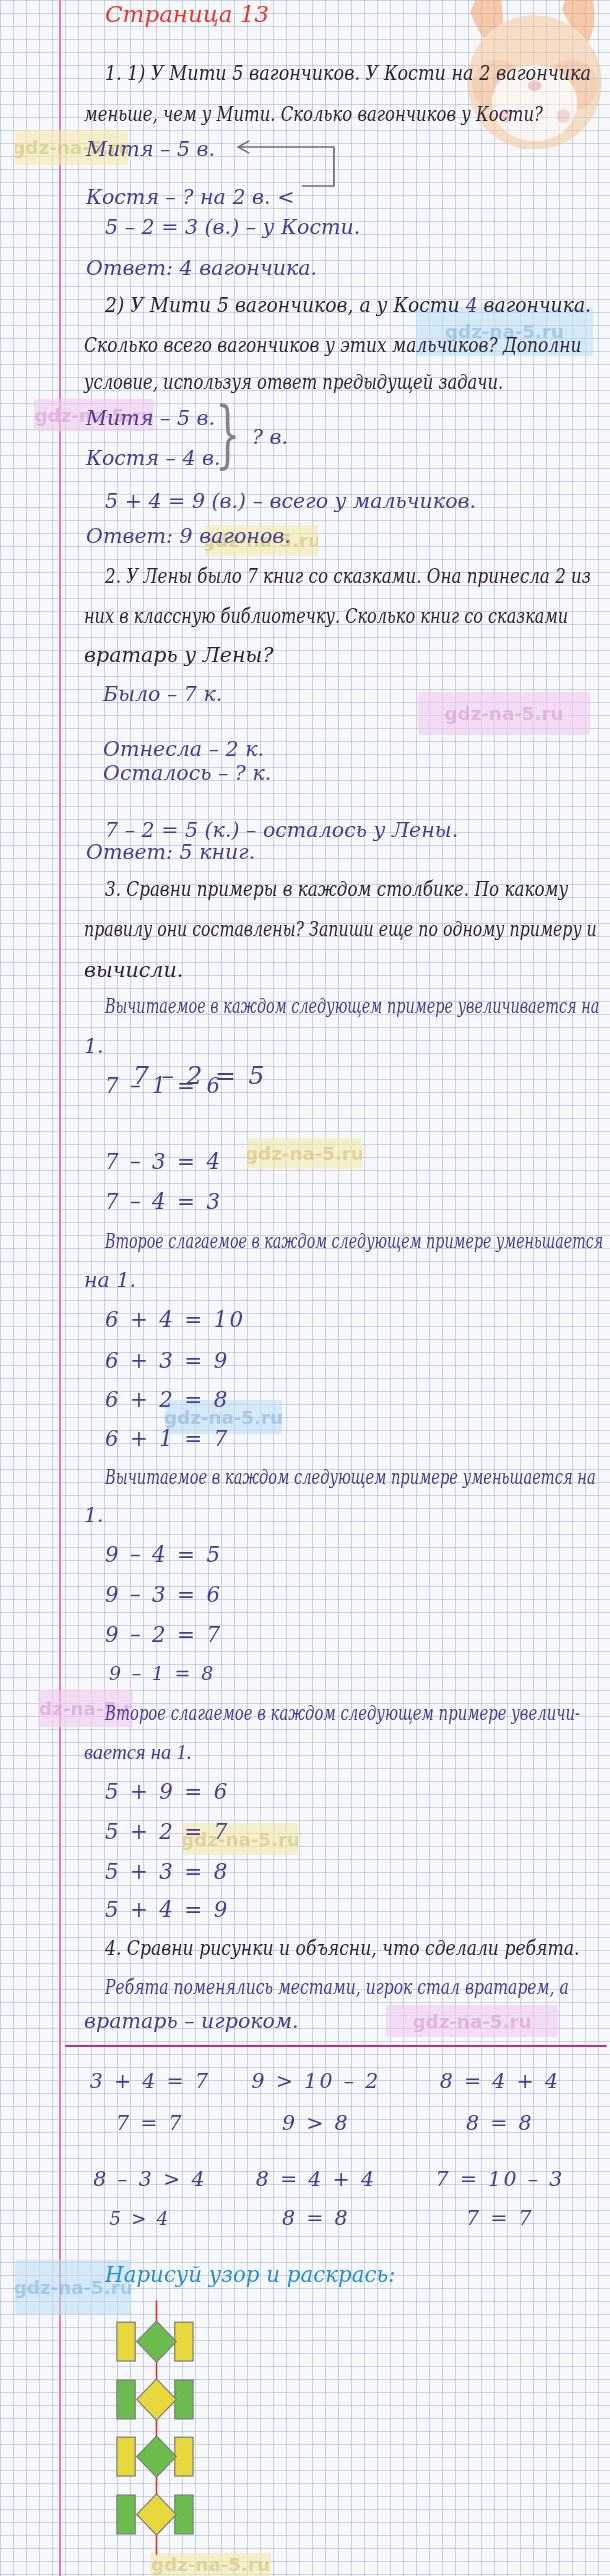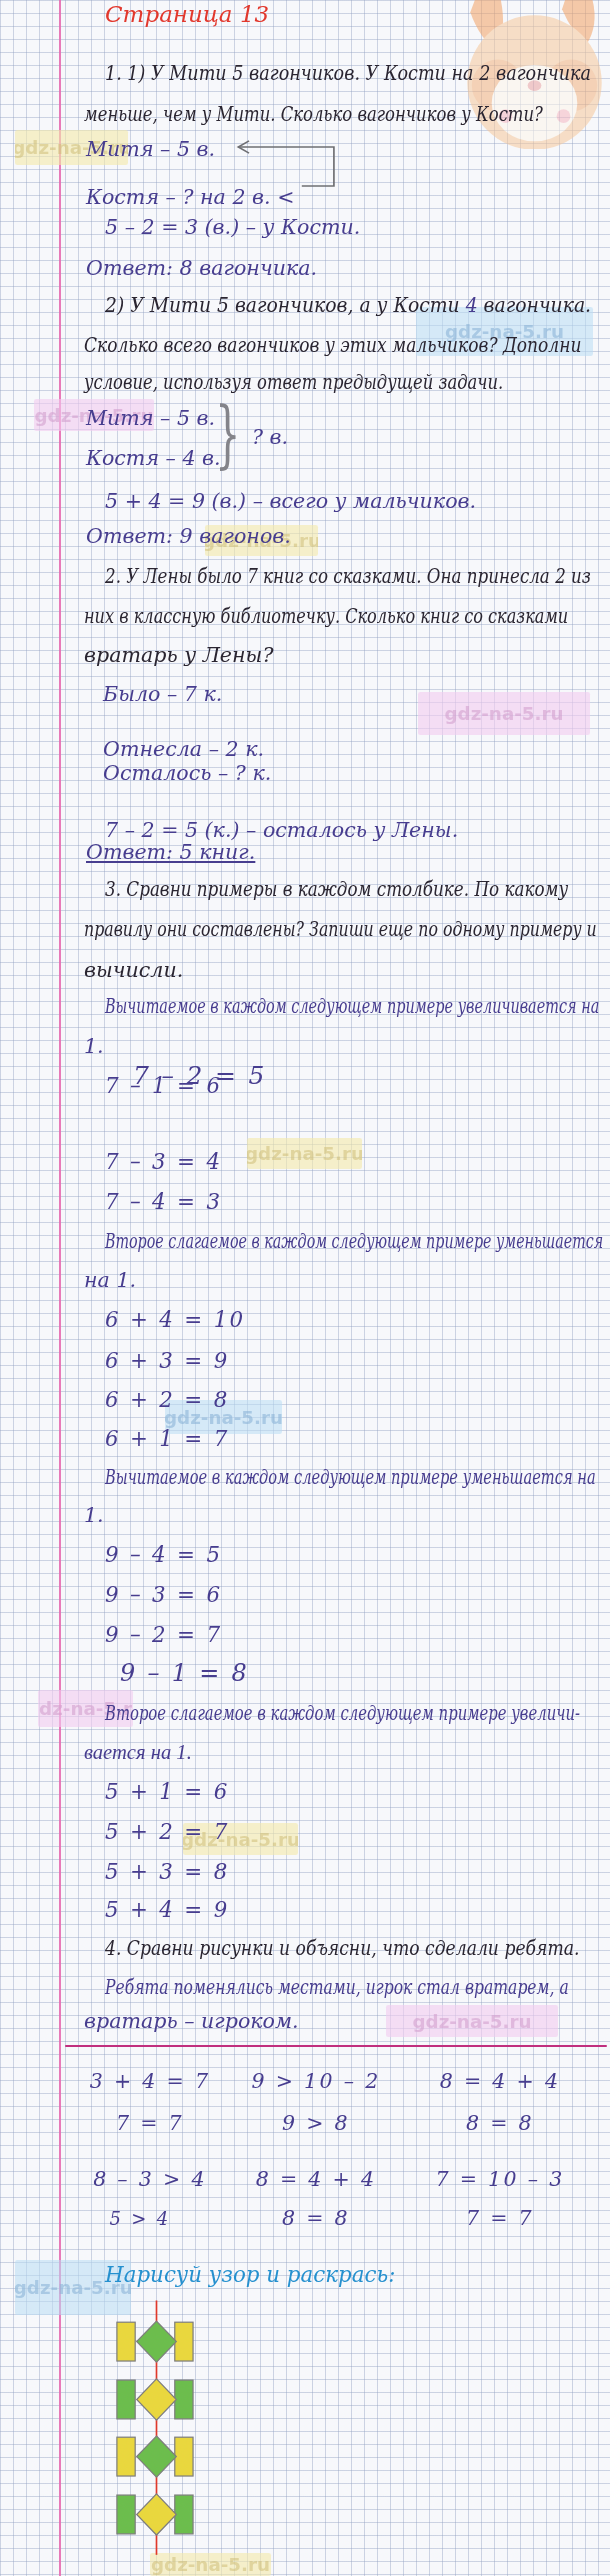--- a/index.html
+++ b/index.html
@@ -69,60 +69,60 @@
     </div>
 
   <div id="page-title">Страница 13</div>
 
   <div id="lines-layer">
       <div class="line c-black" style="left: 105px; top: 60px; font-size: 20.6px; transform: scaleX(0.854);">1. 1) У Мити 5 вагончиков. У Кости на 2 вагончика</div>
       <div class="line c-black" style="left: 84px; top: 101px; font-size: 20.6px; transform: scaleX(0.799);">меньше, чем у Мити. Сколько вагончиков у Кости?</div>
       <div class="line c-purple" style="left: 86px; top: 136px; font-size: 20.6px;">Митя – 5 в.</div>
       <div class="line c-purple" style="left: 86px; top: 184px; font-size: 20.6px;">Костя – ? на 2 в. &lt;</div>
       <div class="line c-purple" style="left: 105px; top: 214px; font-size: 20.6px;">5 – 2 = 3 (в.) – у Кости.</div>
-      <div class="line c-purple" style="left: 86px; top: 255px; font-size: 20.6px;">Ответ: 8 вагончика.</div>
+      <div class="line c-purple" style="left: 86px; top: 255px; font-size: 20.6px;">Ответ: 4 вагончика.</div>
       <div class="line c-black" style="left: 105px; top: 292px; font-size: 20.6px; transform: scaleX(0.912);"><span class="c-black">2) У Мити 5 вагончиков, а у Кости </span><span class="c-purple">4</span><span class="c-black"> вагончика.</span></div>
       <div class="line c-black" style="left: 84px; top: 332px; font-size: 20.6px; transform: scaleX(0.828);">Сколько всего вагончиков у этих мальчиков? Дополни</div>
       <div class="line c-black" style="left: 84px; top: 369px; font-size: 20.6px; transform: scaleX(0.795);">условие, используя ответ предыдущей задачи.</div>
       <div class="line c-purple" style="left: 86px; top: 405px; font-size: 20.6px;">Митя – 5 в.</div>
       <div class="line c-purple" style="left: 86px; top: 445px; font-size: 20.6px;">Костя – 4 в.</div>
       <div class="line c-purple" style="left: 105px; top: 488px; font-size: 20.6px;">5 + 4 = 9 (в.) – всего у мальчиков.</div>
       <div class="line c-purple" style="left: 86px; top: 523px; font-size: 20.6px;">Ответ: 9 вагонов.</div>
       <div class="line c-black" style="left: 105px; top: 563px; font-size: 20.6px; transform: scaleX(0.811);">2. У Лены было 7 книг со сказками. Она принесла 2 из</div>
       <div class="line c-black" style="left: 84px; top: 603px; font-size: 20.6px; transform: scaleX(0.783);">них в классную библиотечку. Сколько книг со сказками</div>
       <div class="line c-black" style="left: 84px; top: 642px; font-size: 20.6px;">вратарь у Лены?</div>
       <div class="line c-purple" style="left: 103px; top: 681px; font-size: 20.6px;">Было – 7 к.</div>
       <div class="line c-purple" style="left: 103px; top: 736px; font-size: 20.6px;">Отнесла – 2 к.</div>
       <div class="line c-purple" style="left: 103px; top: 760px; font-size: 20.6px;">Осталось – ? к.</div>
       <div class="line c-purple" style="left: 105px; top: 801px; font-size: 20.6px; margin-top: 16px;">7 – 2 = 5 (к.) – осталось у Лены.</div>
-      <div class="line c-purple" style="left: 86px; top: 839px; font-size: 20.6px; text-decoration: underline;">Ответ: 5 книг.</div>
+      <div class="line c-purple" style="left: 86px; top: 839px; font-size: 20.6px;">Ответ: 5 книг.</div>
       <div class="line c-black" style="left: 105px; top: 876px; font-size: 20.6px; transform: scaleX(0.814);">3. Сравни примеры в каждом столбике. По какому</div>
       <div class="line c-black" style="left: 84px; top: 916px; font-size: 20.6px; transform: scaleX(0.766);">правилу они составлены? Запиши еще по одному примеру и</div>
       <div class="line c-black" style="left: 84px; top: 957px; font-size: 20.6px;">вычисли.</div>
       <div class="line c-purple" style="left: 105px; top: 993px; font-size: 20.6px; transform: scaleX(0.701);">Вычитаемое в каждом следующем примере увеличивается на</div>
       <div class="line c-purple" style="left: 84px; top: 1033px; font-size: 20.6px;">1.</div>
       <div class="line eq c-purple" style="left: 105px; top: 1072px; font-size: 21.4px;">7 – 1 = 6</div>
       <div class="line eq c-purple" style="left: 105px; top: 1062px; font-size: 25px; margin-left: 28px;">7 – 2 = 5</div>
       <div class="line eq c-purple" style="left: 105px; top: 1148px; font-size: 21.4px;">7 – 3 = 4</div>
       <div class="line eq c-purple" style="left: 105px; top: 1188px; font-size: 21.4px;">7 – 4 = 3</div>
       <div class="line c-purple" style="left: 105px; top: 1228px; font-size: 20.6px; transform: scaleX(0.693);">Второе слагаемое в каждом следующем примере уменьшается</div>
       <div class="line c-purple" style="left: 84px; top: 1267px; font-size: 20.6px;">на 1.</div>
       <div class="line eq c-purple" style="left: 105px; top: 1306px; font-size: 21.4px;">6 + 4 = 10</div>
       <div class="line eq c-purple" style="left: 105px; top: 1347px; font-size: 21.4px;">6 + 3 = 9</div>
       <div class="line eq c-purple" style="left: 105px; top: 1386px; font-size: 21.4px;">6 + 2 = 8</div>
       <div class="line eq c-purple" style="left: 105px; top: 1425px; font-size: 21.4px;">6 + 1 = 7</div>
       <div class="line c-purple" style="left: 105px; top: 1464px; font-size: 20.6px; transform: scaleX(0.711);">Вычитаемое в каждом следующем примере уменьшается на</div>
       <div class="line c-purple" style="left: 84px; top: 1502px; font-size: 20.6px;">1.</div>
       <div class="line eq c-purple" style="left: 105px; top: 1541px; font-size: 21.4px;">9 – 4 = 5</div>
       <div class="line eq c-purple" style="left: 105px; top: 1581px; font-size: 21.4px;">9 – 3 = 6</div>
       <div class="line eq c-purple" style="left: 105px; top: 1621px; font-size: 21.4px;">9 – 2 = 7</div>
-      <div class="line eq c-purple" style="left: 120px; top: 1660px; font-size: 24px;">9 – 1 = 8</div>
+      <div class="line eq c-purple" style="left: 109px; top: 1660px; font-size: 19px;">9 – 1 = 8</div>
       <div class="line c-purple" style="left: 105px; top: 1700px; font-size: 20.6px; transform: scaleX(0.72);">Второе слагаемое в каждом следующем примере увеличи-</div>
       <div class="line c-purple" style="left: 84px; top: 1739px; font-size: 20.6px; font-family: Liberation Serif, serif;">вается на 1.</div>
-      <div class="line eq c-purple" style="left: 105px; top: 1778px; font-size: 21.4px;">5 + 1 = 6</div>
+      <div class="line eq c-purple" style="left: 105px; top: 1778px; font-size: 21.4px;">5 + 9 = 6</div>
       <div class="line eq c-purple" style="left: 105px; top: 1818px; font-size: 21.4px;">5 + 2 = 7</div>
       <div class="line eq c-purple" style="left: 105px; top: 1858px; font-size: 21.4px;">5 + 3 = 8</div>
       <div class="line eq c-purple" style="left: 105px; top: 1896px; font-size: 21.4px;">5 + 4 = 9</div>
       <div class="line c-black" style="left: 105px; top: 1935px; font-size: 20.6px; transform: scaleX(0.835);">4. Сравни рисунки и объясни, что сделали ребята.</div>
       <div class="line c-purple" style="left: 105px; top: 1974px; font-size: 20.6px; transform: scaleX(0.757);">Ребята поменялись местами, игрок стал вратарем, а</div>
       <div class="line c-purple" style="left: 84px; top: 2008px; font-size: 20.6px;">вратарь – игроком.</div>
     </div>
 
   <svg id="arrow-svg" width="115" height="65" viewBox="0 0 150 85">
     <g stroke="#6f6f73" stroke-width="2.2" fill="none">

